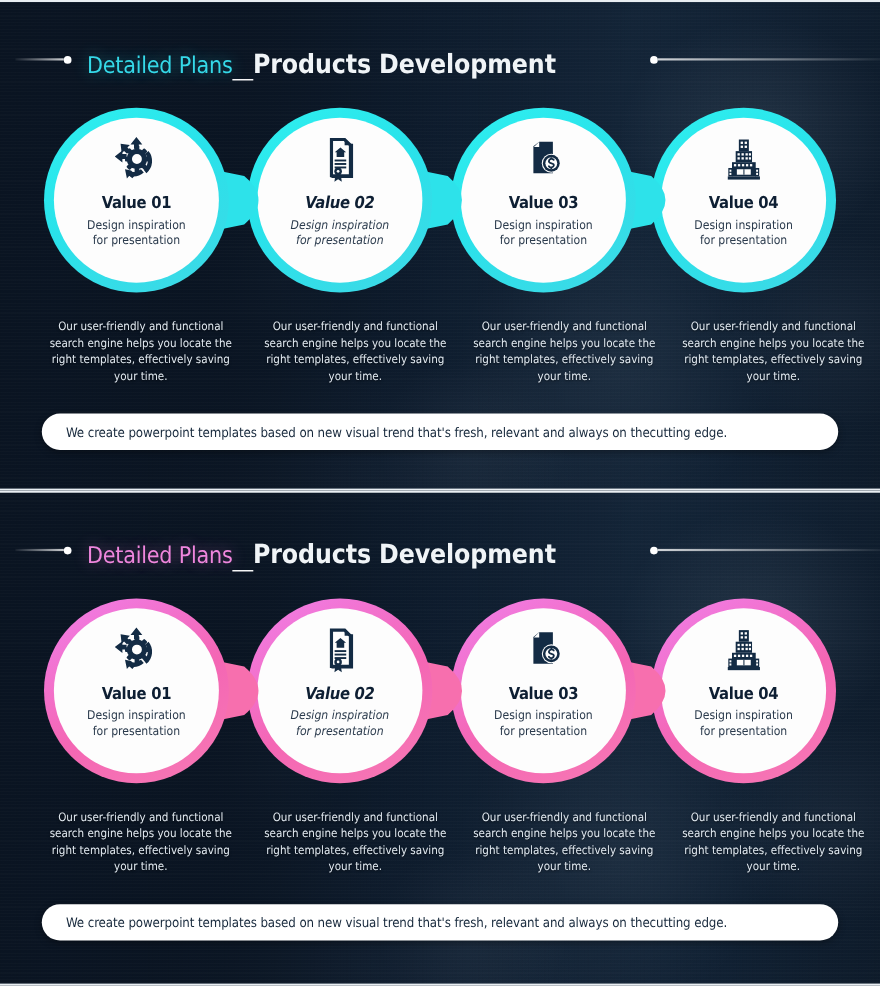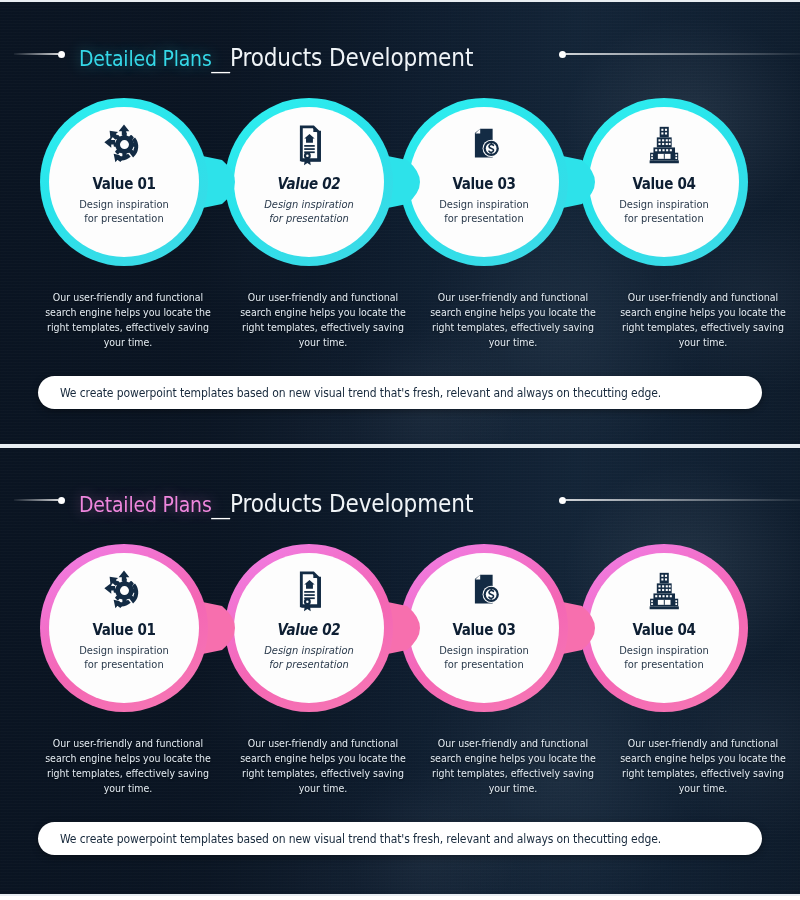--- a/index.html
+++ b/index.html
@@ -88,21 +88,21 @@
   .t-accent {
     font-size: 21px;
     font-weight: 400;
     letter-spacing: -0.2px;
     font-family: "DejaVu Sans Condensed", "Liberation Sans Narrow", "Liberation Sans", sans-serif;
   }
   .panel.first .t-accent { color: #35d9e8; text-shadow: 0 0 14px rgba(53,217,232,0.45); }
   .panel.second .t-accent { color: #ef86dd; text-shadow: 0 0 14px rgba(239,134,221,0.45); }
   .t-us { color: #ffffff; font-size: 33px; font-weight: 700; position: relative; top: 3px; }
   .t-sub {
-    color: #f0f4f7; font-size: 24px; font-weight: 400; letter-spacing: -0.1px;
+    color: #f0f4f7; font-size: 24px; font-weight: 700; letter-spacing: -0.1px;
     font-family: "DejaVu Sans Condensed", "Liberation Sans Narrow", "Liberation Sans", sans-serif;
   }
   .rule-right-wrap {
     display: flex; align-items: center; margin-left: 86px; flex: 1;
   }
   .rule-right {
     height: 2px; flex: 1; margin-right: 0;
     background: linear-gradient(90deg, rgba(255,255,255,0.80), rgba(255,255,255,0.06));
   }
 
@@ -111,22 +111,22 @@
     position: absolute;
     top: 96px; left: 0; width: 800px; height: 168px;
   }
   .node {
     position: absolute;
     top: 0;
     width: 168px; height: 168px;
   }
   .node:nth-child(1) { left: 40px;  z-index: 4; }
   .node:nth-child(2) { left: 225px; z-index: 3; font-style: italic; }
-  .node:nth-child(3) { left: 400px; z-index: 2; }
-  .node:nth-child(4) { left: 580px; z-index: 1; }
+  .node:nth-child(3) { left: 410px; z-index: 2; }
+  .node:nth-child(4) { left: 592px; z-index: 1; }
 
   
   .tab {
     position: absolute;
     top: 36px; left: 104px;
     width: 104px; height: 96px;
     z-index: 0;
   }
   .node:nth-child(4) .tab { display: none; }
   .tab svg { width: 100%; height: 100%; display: block; }

